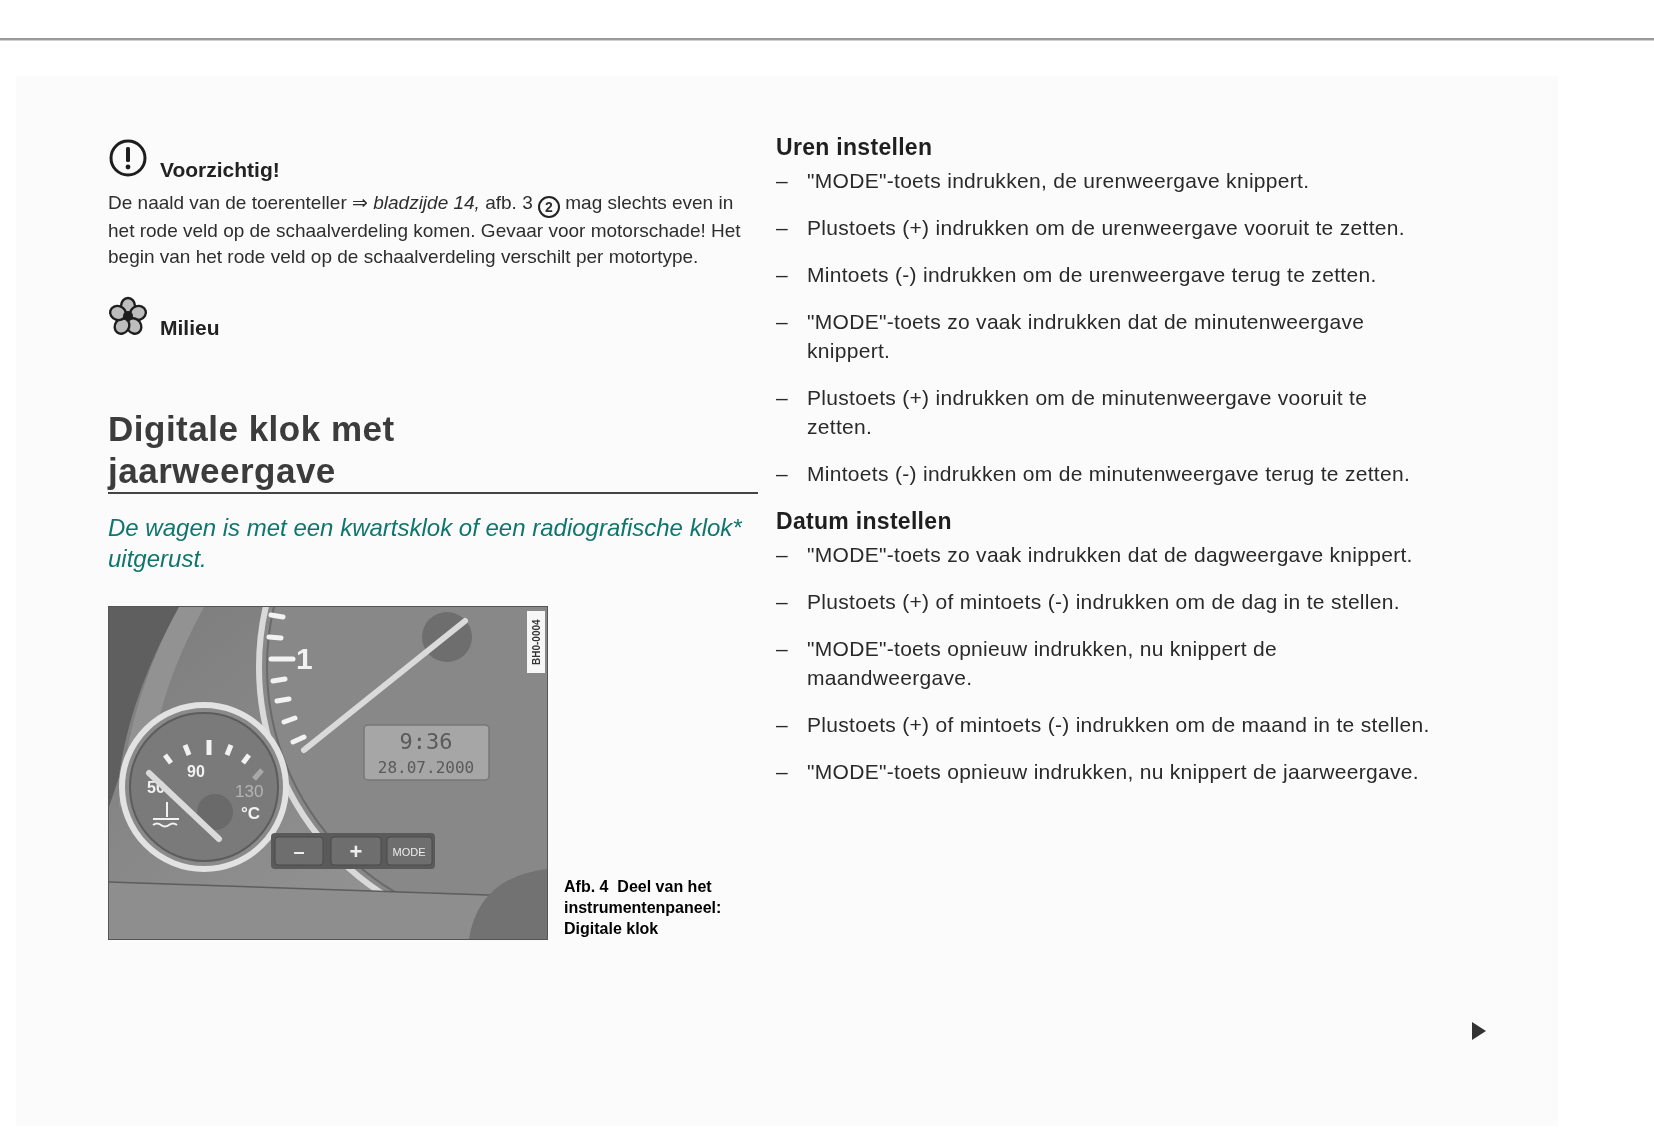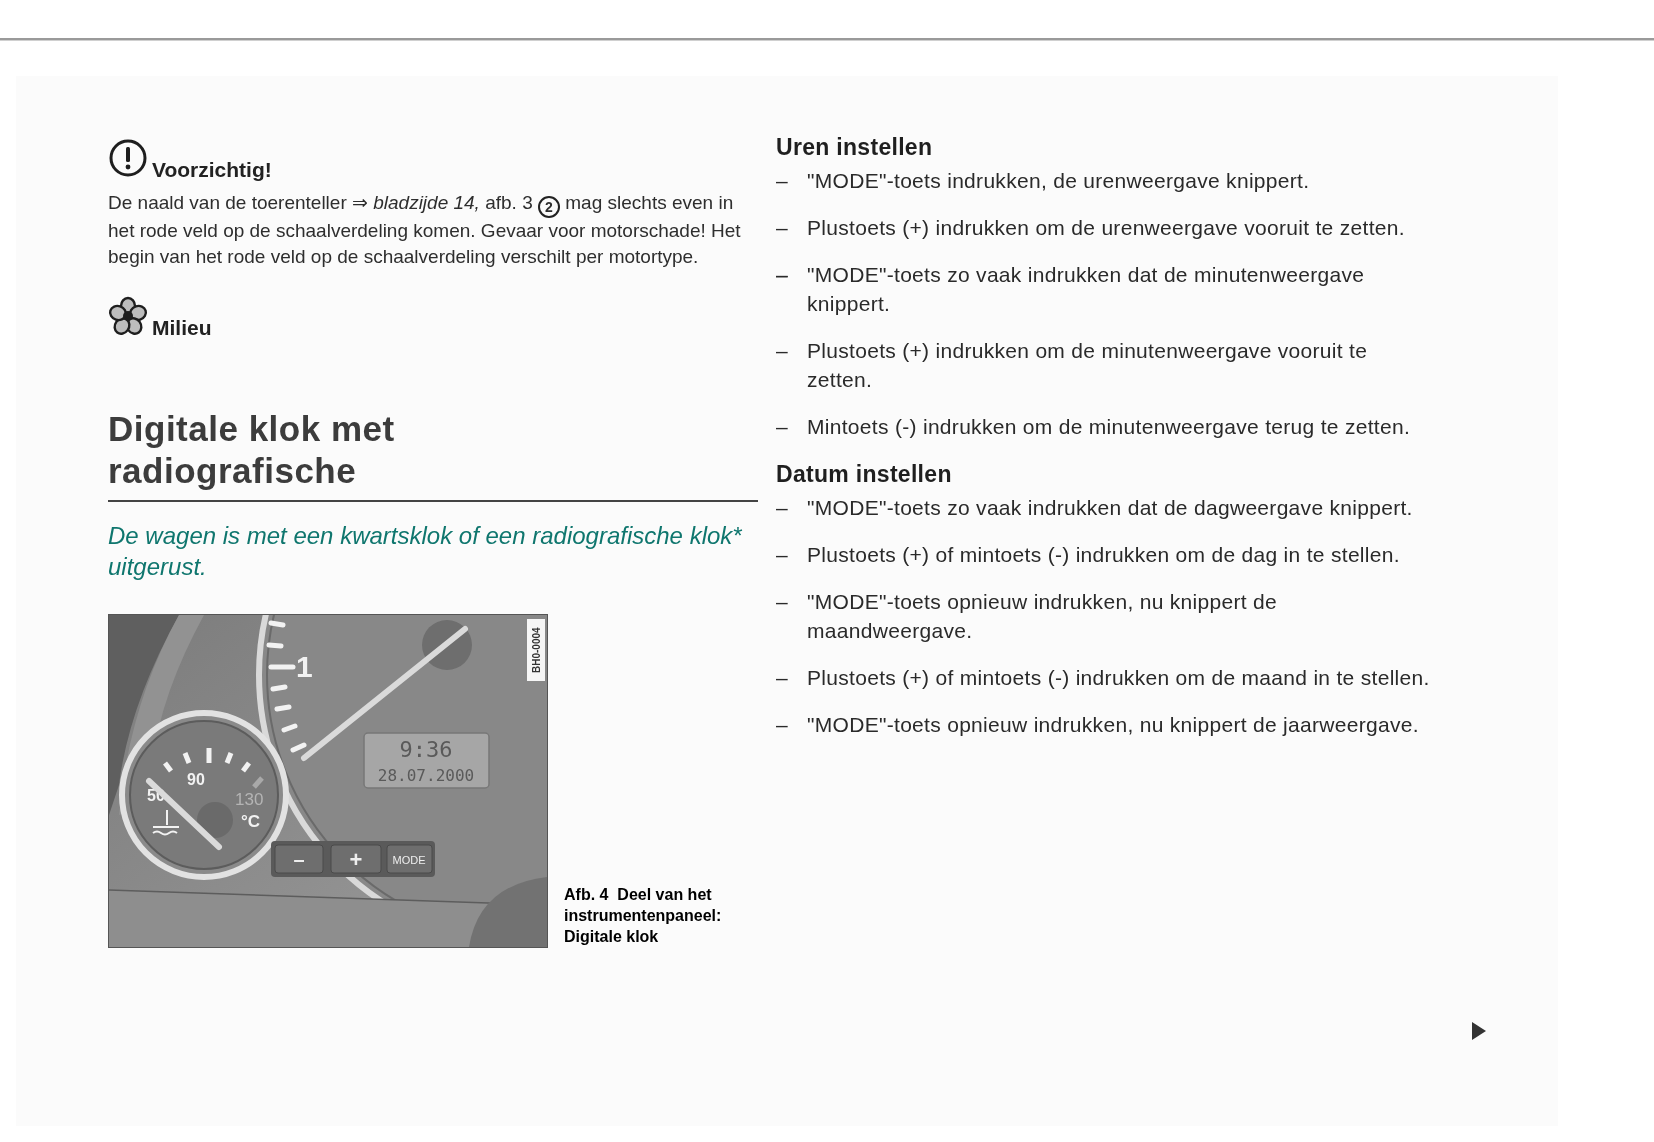--- a/index.html
+++ b/index.html
@@ -13,34 +13,34 @@
     position: absolute; left: 0; top: 38px; width: 1654px; height: 2px;
     background: #9a9a9a; border-bottom: 1px solid #d0d0d0;
   }
   .page {
     position: absolute; left: 16px; top: 76px; width: 1542px; height: 1050px;
     background: #fbfbfb;
   }
   .col-left { position: absolute; left: 108px; top: 138px; width: 650px; }
   .col-right { position: absolute; left: 776px; top: 132px; width: 660px; }
 
-  .note-head { display: flex; align-items: flex-end; gap: 4px; height: 44px; }
+  .note-head { display: flex; align-items: flex-end; gap: 12px; height: 44px; }
   .note-title { font-weight: bold; font-size: 21px; color: #222; line-height: 24px; }
   .note-body { font-size: 19px; line-height: 26px; color: #2e2e2e; margin-top: 8px; }
   .note-body i { font-style: italic; }
   .circled {
     display: inline-flex; align-items: center; justify-content: center;
     width: 22px; height: 22px; border: 2px solid #222; border-radius: 50%;
     font-size: 14px; font-weight: bold; box-sizing: border-box; vertical-align: -3px;
   }
   .end-square { display: inline-block; width: 11px; height: 11px; background: #222; vertical-align: 0px; margin-left: 6px; }
 
   .section-title {
     font-size: 35px; line-height: 42px; color: #3c3c3c; font-weight: bold;
-    letter-spacing: 0.5px; padding-bottom: 8px; border-bottom: 2px solid #444;
+    letter-spacing: 0.5px; padding-bottom: 0; border-bottom: 2px solid #444;
     width: 650px;
   }
   .lead { font-size: 24px; line-height: 31px; font-style: italic; color: #0f766e; margin-top: 18px; }
 
   .figure-wrap { position: relative; margin-top: 32px; height: 334px; }
   .figure {
     position: absolute; left: 0; top: 0; width: 438px; height: 332px;
     background: #8a8a8a; border: 1px solid #555; overflow: hidden;
   }
   .fig-code {
@@ -107,21 +107,21 @@
           <circle cx="20" cy="20" r="5" fill="#1e1e1e"></circle>
         </svg>
       </span>
       <span class="note-title">Milieu</span>
     </div>
   </div>
 
   <div style="margin-top:68px;">
     <div class="section-title">
       <div>Digitale klok met</div>
-      <div>radiografische</div>
+      <div>jaarweergave</div>
     </div>
     <div class="lead">De wagen is met een kwartsklok of een radiografische klok* uitgerust.</div>
   </div>
 
   <div class="figure-wrap">
     <div class="figure">
       <svg width="438" height="332" viewBox="0 0 438 332">
         <defs>
           <linearGradient id="bg" x1="0" y1="0" x2="1" y2="1">
             <stop offset="0" stop-color="#7c7c7c"></stop>
@@ -196,21 +196,21 @@
     </div>
   </div>
 </div>
 
 <div class="col-right">
   <div class="section">
     <div class="sub-title">Uren instellen</div>
     <ul class="steps">
       <li><span class="dash">–</span><span>"MODE"-toets indrukken, de urenweergave knippert.</span></li>
       <li><span class="dash">–</span><span>Plustoets (+) indrukken om de urenweergave vooruit te zetten.</span></li>
-      <li><span class="dash">–</span></li>
+      <li><span class="dash">–</span><span>Mintoets (-) indrukken om de urenweergave terug te zetten.</span></li>
     </ul>
   </div>
   <div class="section">
     <ul class="steps">
       <li><span class="dash">–</span><span>"MODE"-toets zo vaak indrukken dat de minutenweergave knippert.</span></li>
       <li><span class="dash">–</span><span>Plustoets (+) indrukken om de minutenweergave vooruit te zetten.</span></li>
       <li><span class="dash">–</span><span>Mintoets (-) indrukken om de minutenweergave terug te zetten.</span></li>
     </ul>
   </div>
   <div class="section">

